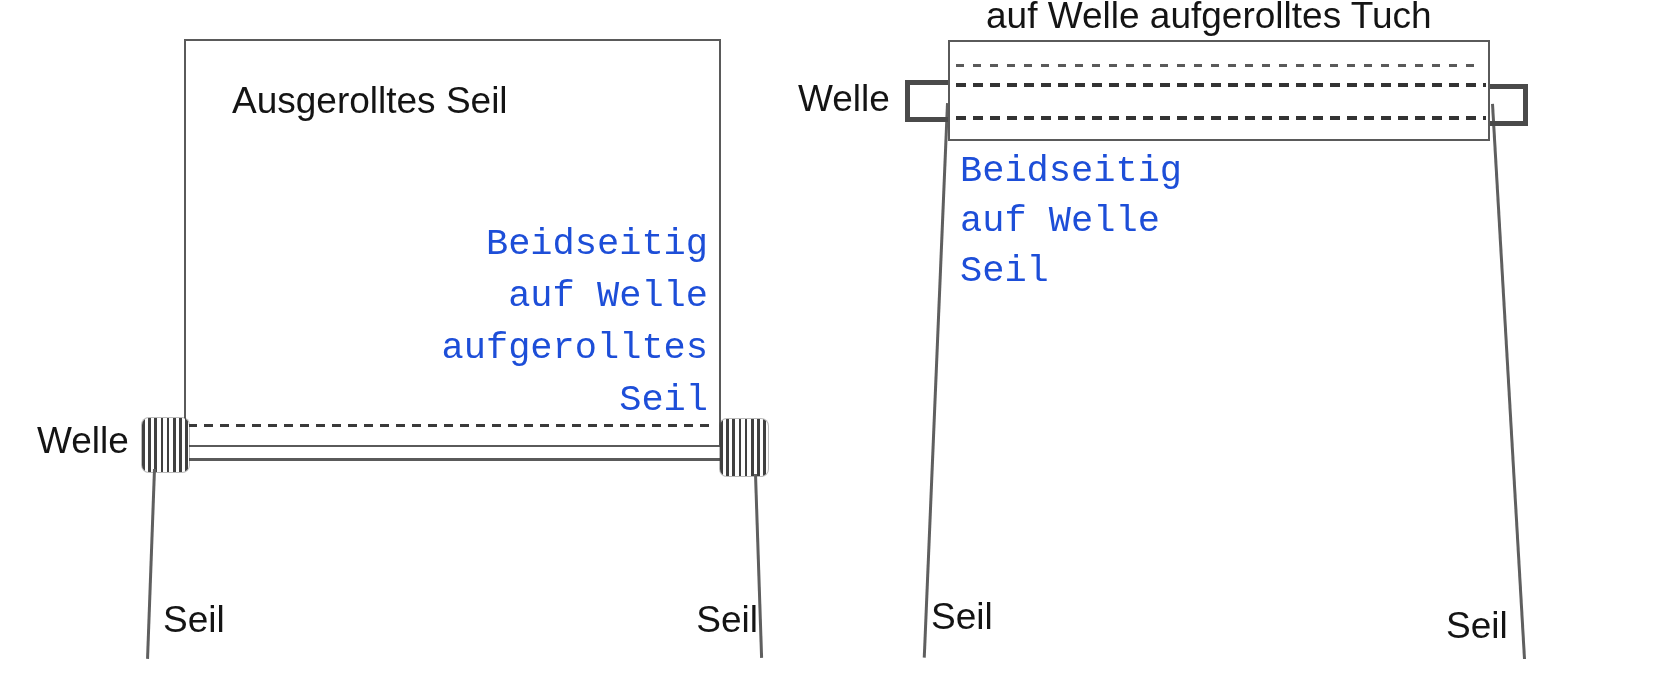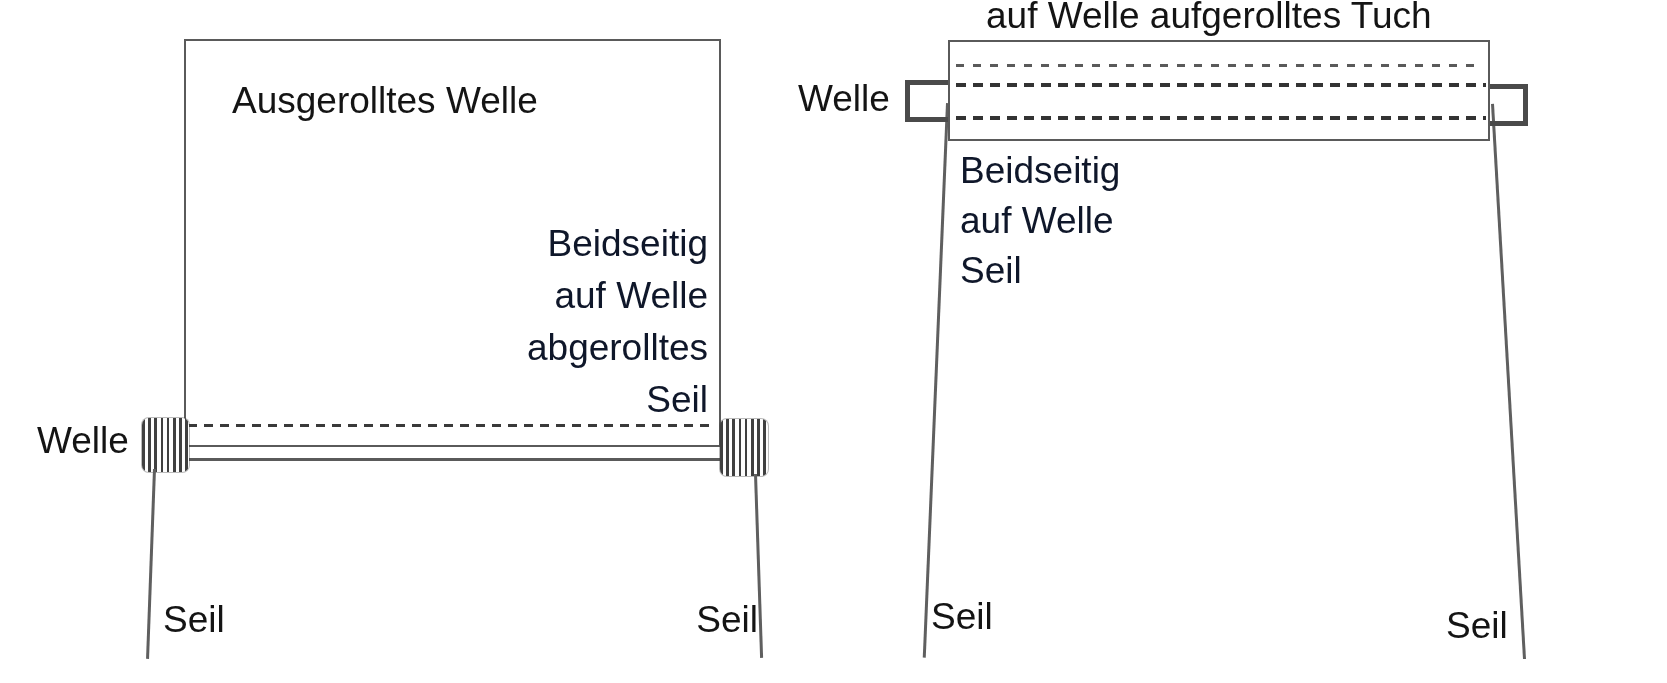--- a/index.html
+++ b/index.html
@@ -20,22 +20,23 @@
   .label {
     position: absolute;
     font-size: 37px;
     line-height: 42px;
     color: #141414;
     white-space: nowrap;
   }
   .note {
     position: absolute;
     font-size: 37px;
-    color: #0f172a;
+    color: #1d4ed8;
     white-space: nowrap;
+    font-family: Liberation Mono, monospace;
   }
   .note div { display: block; }
 
   
   .cloth-rect {
     left: 184px; top: 39px; width: 537px; height: 408px;
     box-sizing: border-box;
     border: 2px solid #5a5a5a;
   }
   .dashed-rope-line {
@@ -115,27 +116,27 @@
 <div id="stage">
 
   <div class="abs cloth-rect"></div>
   <div class="abs dashed-rope-line"></div>
   <div class="abs welle-bar-line"></div>
   <div class="abs coil coil-left"></div>
   <div class="abs coil coil-right"></div>
   <div class="abs rope rope-l-left"></div>
   <div class="abs rope rope-l-right"></div>
 
-  <div class="label lbl-cloth-left">Ausgerolltes Welle</div>
+  <div class="label lbl-cloth-left">Ausgerolltes Seil</div>
   <div class="label lbl-welle-left">Welle</div>
 
   <div class="note note-left">
     <div>Beidseitig</div>
     <div>auf Welle</div>
-    <div>abgerolltes</div>
+    <div>aufgerolltes</div>
     <div>Seil</div>
   </div>
 
   <div class="label lbl-seil-ll">Seil</div>
   <div class="label lbl-seil-lr">Seil</div>
 
   <div class="label lbl-title-right">auf Welle aufgerolltes Tuch</div>
 
   <div class="abs rope rope-r-left"></div>
   <div class="abs rope rope-r-right"></div>

